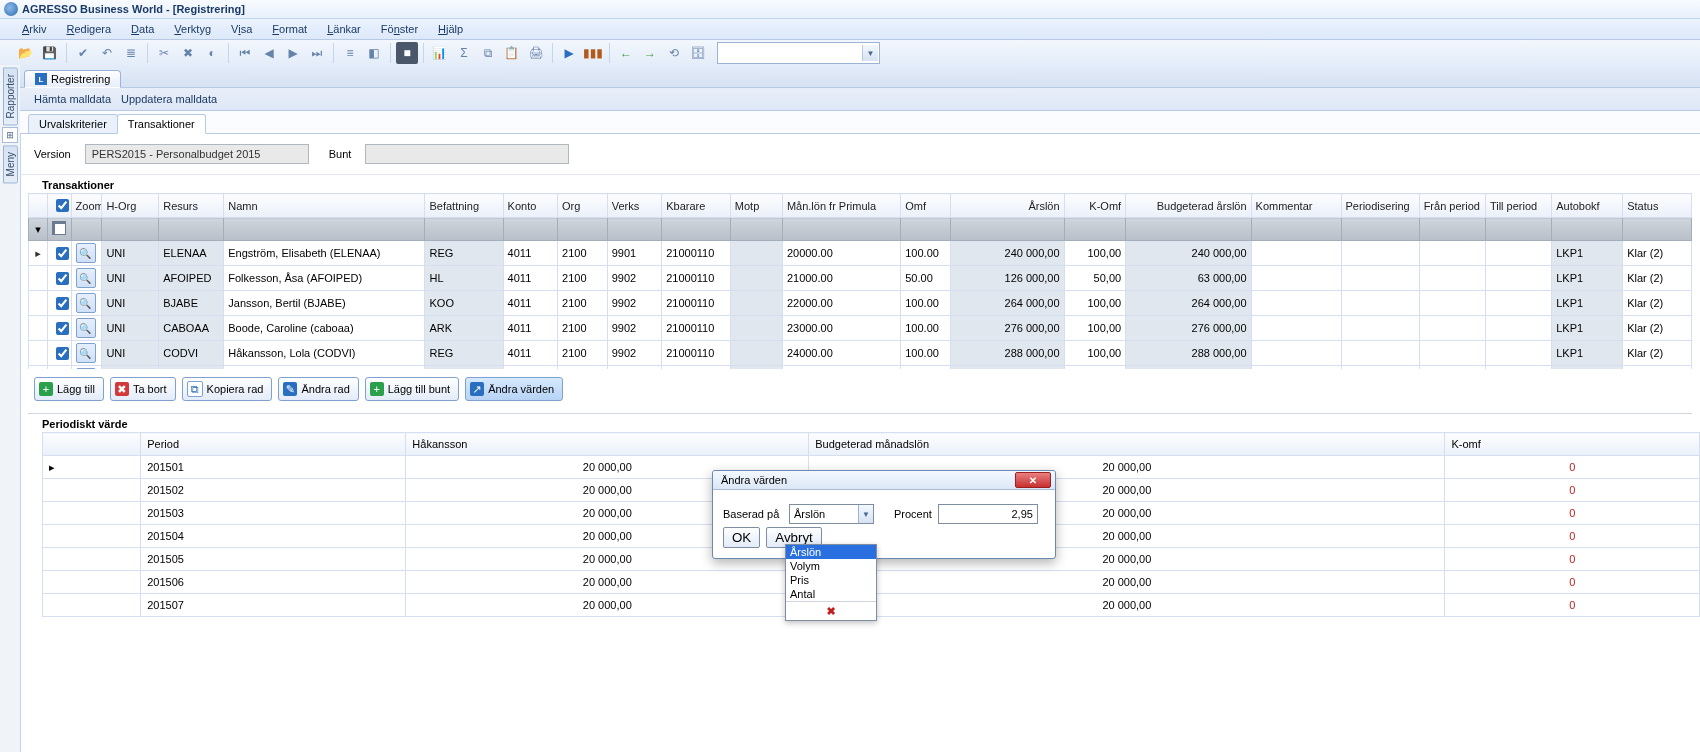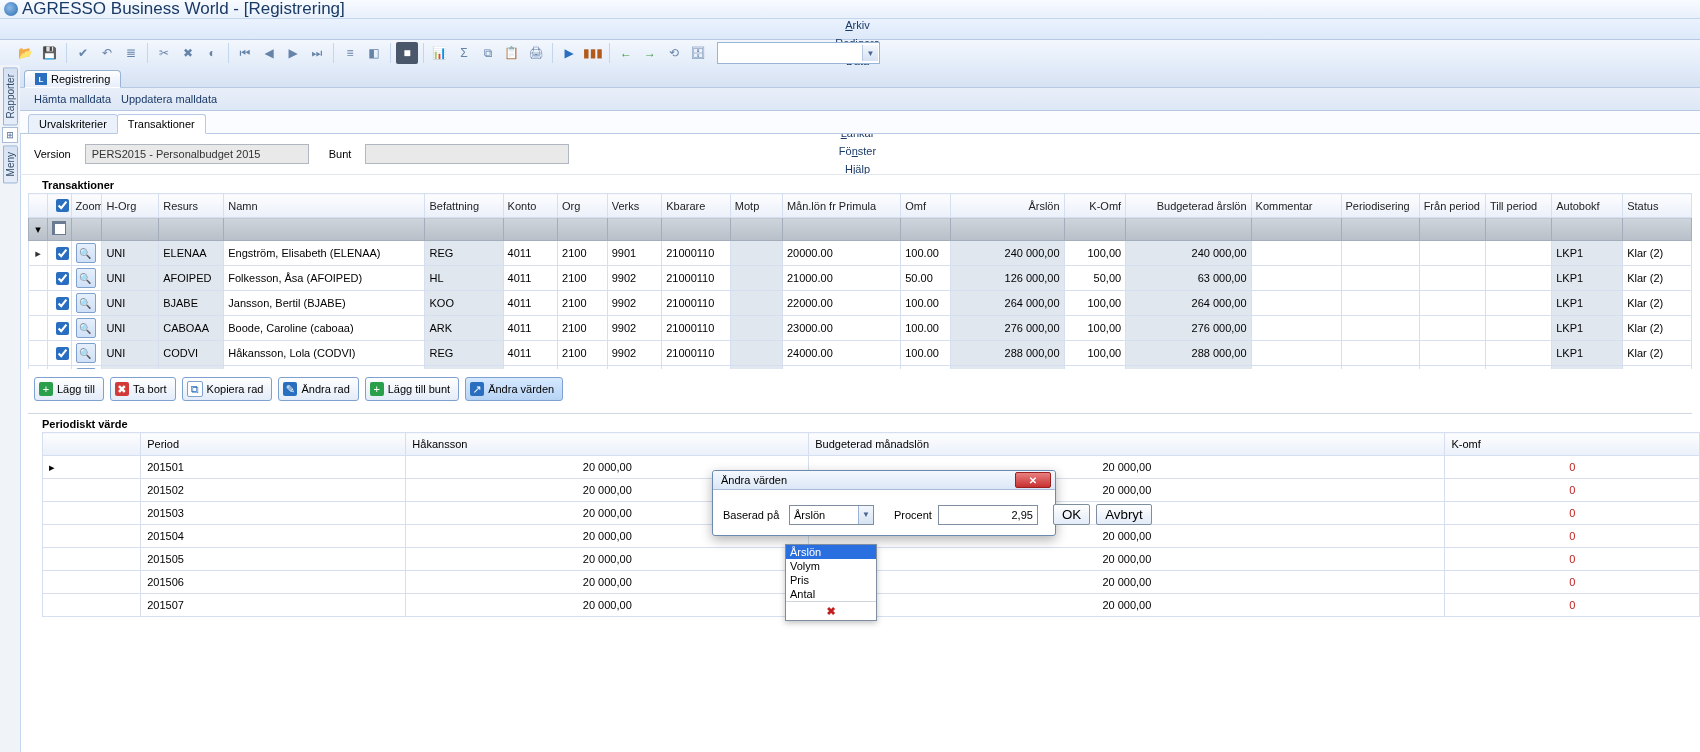--- a/index.html
+++ b/index.html
@@ -22,32 +22,31 @@
     display: flex;
     align-items: center;
     padding: 0 4px;
   }
   .titlebar .app-icon {
     width: 14px; height: 14px;
     border-radius: 50%;
     background: radial-gradient(circle at 40% 40%, #8bb9e8, #2b6cb0);
     margin-right: 4px;
   }
-  .titlebar .title-text { color: #1a3a66; font-size: 17px; }
+  .titlebar .title-text { color: #1a3a66; font-size: 11px; font-weight: bold; }
 
   
   .menubar {
     background: linear-gradient(#eaf2fd, #dde9f9);
     border-bottom: 1px solid #b7c9e3;
     height: 20px;
     display: flex;
     align-items: center;
     padding-left: 15px;
     gap: 6px;
-    flex-direction: column;
   }
   .menubar .menu-item {
     padding: 0 7px;
     color: #1a3a66;
     cursor: default;
   }
   .menubar .menu-item u { text-decoration: underline; }
 
   
   .toolbar {
@@ -332,21 +331,21 @@
   .dlg-close {
     width:34px;height:14px;
     background:linear-gradient(#e88080,#c83030);
     border:1px solid #9a2020;
     border-radius:2px;
     display:flex;align-items:center;justify-content:center;
     color:#fff;font-size:10px;font-weight:bold;
   }
   .dlg-body {
     padding:14px 10px 10px 10px;
-    display:flex;flex-direction:row;gap:15px;
+    display:flex;flex-direction:column;gap:3px;
   }
   .dlg-row { display:flex; align-items:center; gap:6px;}
   .dlg-row label { width:60px; }
   .combo {
     display:flex;border:1px solid #7f8da0;height:18px;background:#fff;
   }
   .combo .combo-val { padding:0 4px; display:flex;align-items:center; width:60px;}
   .combo .combo-btn {
     width:14px;background:linear-gradient(#f3f7fd,#d6e2f3);
     border-left:1px solid #9ab4d6;

